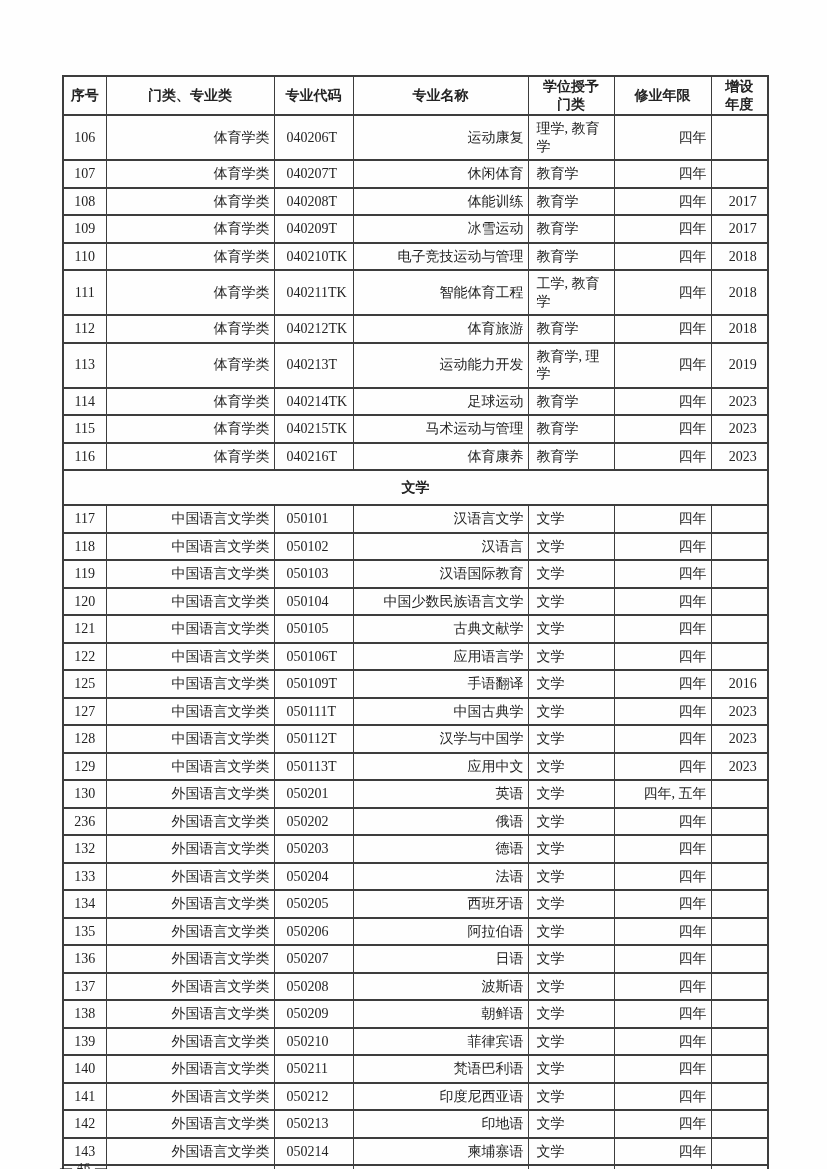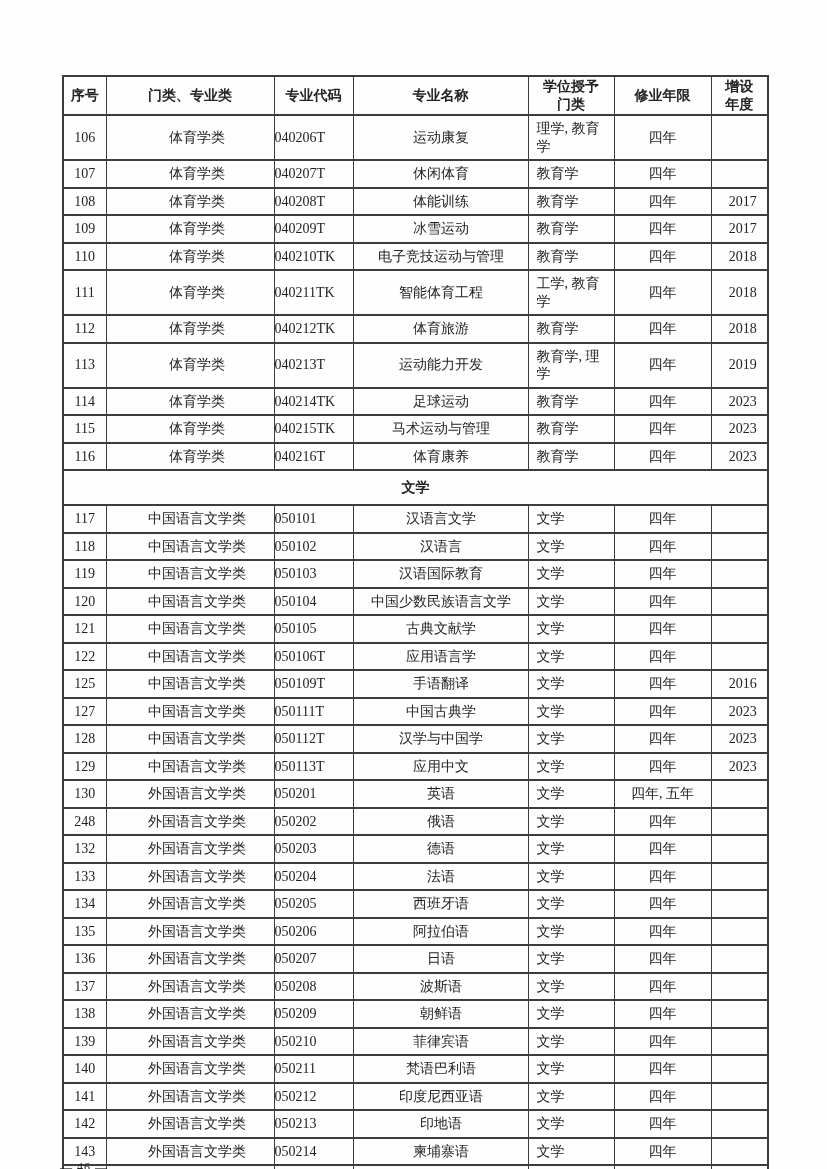--- a/index.html
+++ b/index.html
@@ -41,25 +41,25 @@
   th {
     font-family: "Liberation Sans", "DejaVu Sans", sans-serif;
     font-weight: 600;
     font-size: 14px;
     text-align: center;
     white-space: pre-line;
     padding: 1px 2px;
   }
   tbody tr { height: 22px; }
   td.c0 { text-align: center; }                 
-  td.c1 { text-align: center;  padding-left: 18px; } 
-  td.c2 { text-align: left;  padding-left: 0; } 
-  td.c3 { text-align: center;  padding-left: 5px; } 
+  td.c1 { text-align: right;  padding-left: 18px; } 
+  td.c2 { text-align: left;  padding-left: 12px; } 
+  td.c3 { text-align: right;  padding-left: 5px; } 
   td.c4 { padding: 4px 8px; } 
-  td.c5 { text-align: center; }                 
+  td.c5 { text-align: right; }                 
   td.c6 { text-align: center; padding-left: 11px; }                 
 
   tr.section-row { height: 35px; }
   td.section-cell {
     text-align: center;
     font-family: "Liberation Sans", "DejaVu Sans", sans-serif;
     font-weight: 600;
   }
 
   .footer {
@@ -295,21 +295,21 @@
         <tr>
           <td class="c0">130</td>
           <td class="c1">外国语言文学类</td>
           <td class="c2">050201</td>
           <td class="c3">英语</td>
           <td class="c4">文学</td>
           <td class="c5">四年, 五年</td>
           <td class="c6"></td>
         </tr>
         <tr>
-          <td class="c0">248</td>
+          <td class="c0">236</td>
           <td class="c1">外国语言文学类</td>
           <td class="c2">050202</td>
           <td class="c3">俄语</td>
           <td class="c4">文学</td>
           <td class="c5">四年</td>
           <td class="c6"></td>
         </tr>
         <tr>
           <td class="c0">132</td>
           <td class="c1">外国语言文学类</td>

